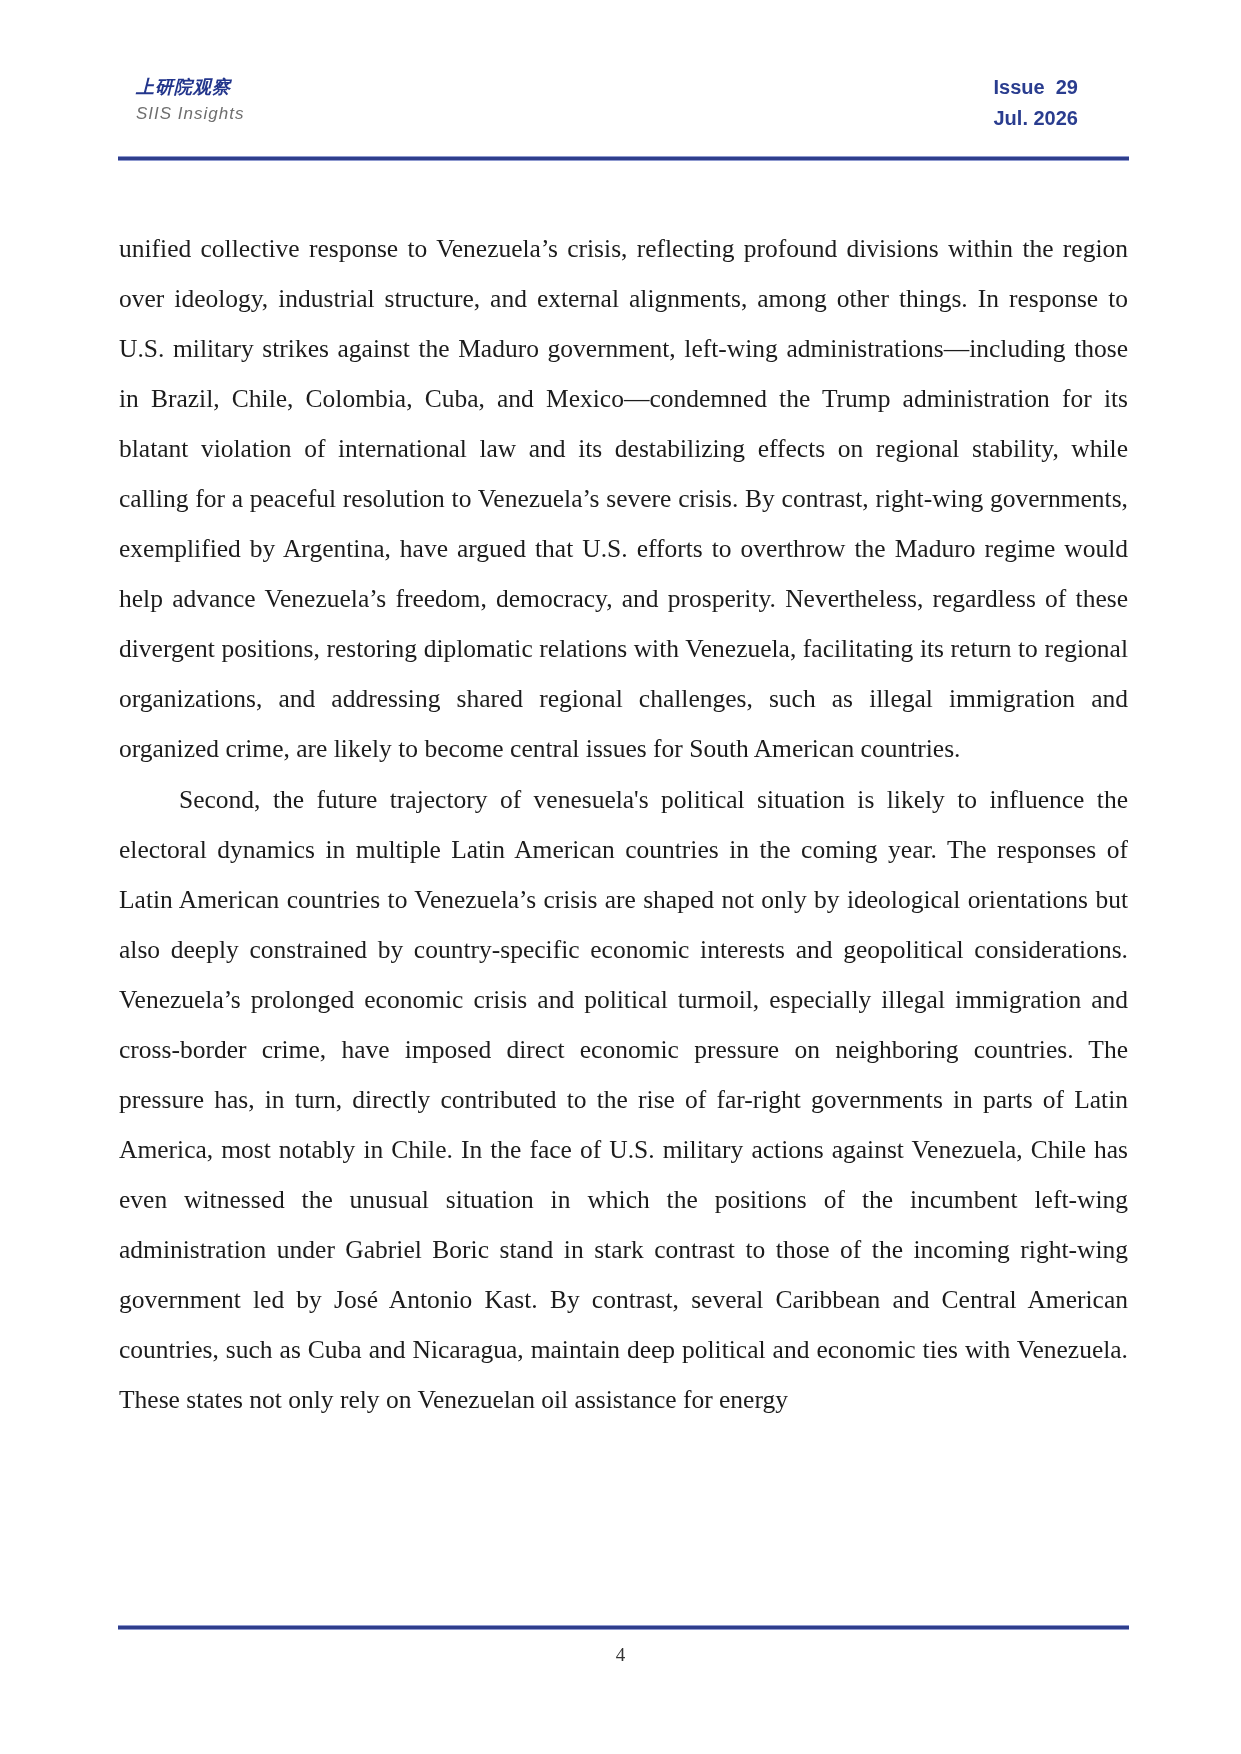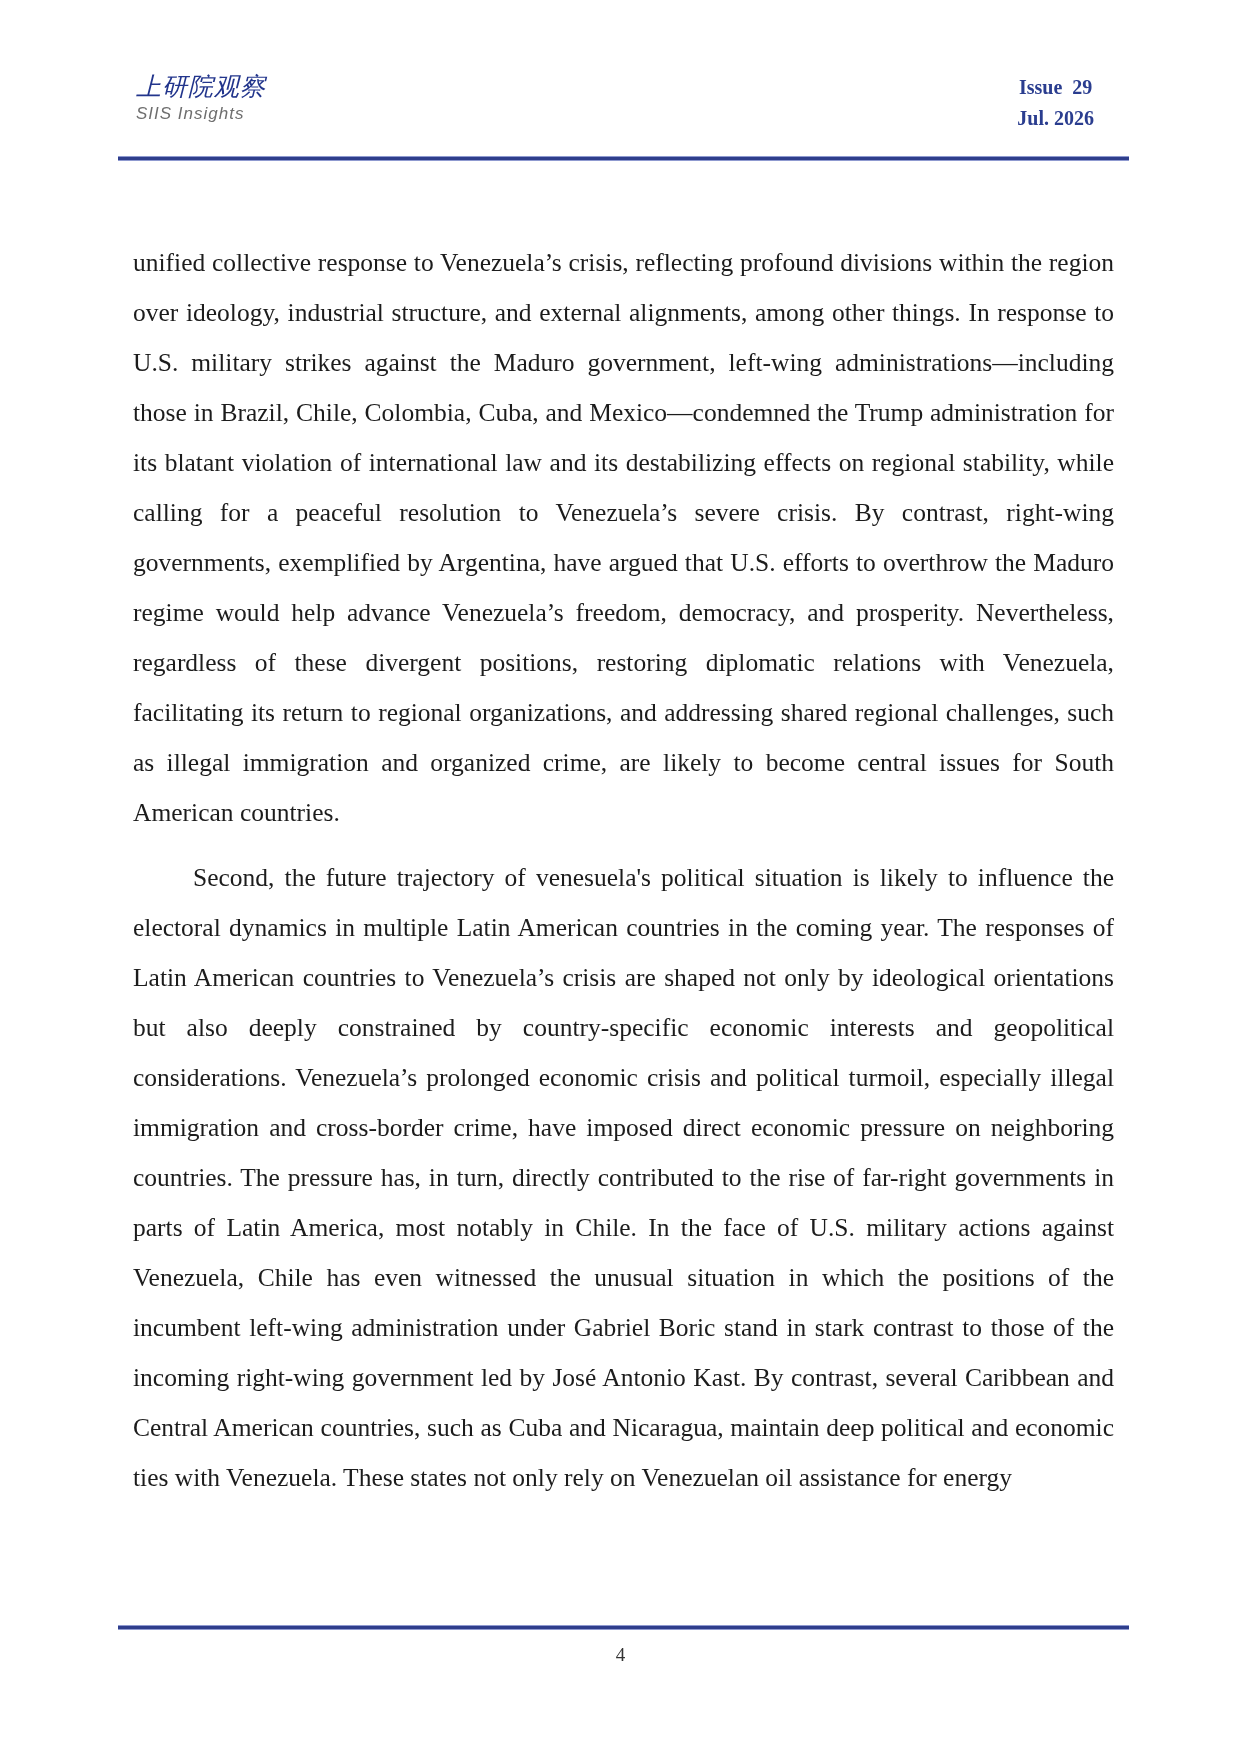--- a/index.html
+++ b/index.html
@@ -20,45 +20,45 @@
     left: 118px;
     top: 72px;
     width: 1010px;
     height: 88px;
   }
   .brand-cn {
     position: absolute;
     left: 18px;
     top: 0px;
     font-family: "DejaVu Serif", serif;
-    font-size: 25px;
-    font-weight: normal;
+    font-size: 18px;
+    font-weight: bold;
     font-style: italic;
     color: #22358c;
     letter-spacing: 1px;
     line-height: 30px;
   }
   .brand-en {
     position: absolute;
     left: 18px;
     top: 32px;
     font-family: "Liberation Sans", sans-serif;
     font-size: 17px;
     font-weight: normal;
     font-style: italic;
     color: #6e6e6e;
     letter-spacing: 1px;
     line-height: 20px;
   }
   .issue-box {
     position: absolute;
-    right: 34px;
+    right: 50px;
     top: 0px;
     text-align: center;
-    font-family: Liberation Serif, serif;
+    font-family: Liberation Sans, sans-serif;
     font-weight: bold;
     font-size: 20px;
     color: #2a3d8f;
     line-height: 31px;
   }
   .rule {
     position: absolute;
     left: 118px;
     width: 1011px;
     height: 3px;
@@ -71,21 +71,21 @@
     position: absolute;
     left: 118px;
     top: 223px;
     width: 1011px;
     font-size: 25.5px;
     line-height: 50px;
     text-align: justify;
     color: #1c1c1c;
   }
   .content p {
-    margin: 15px;
+    margin: 1px;
   }
   .content p.indent {
     text-indent: 60px;
   }
   .content .bold-lead {
     font-weight: normal;
   }
   .page-number {
     position: absolute;
     left: 0;

